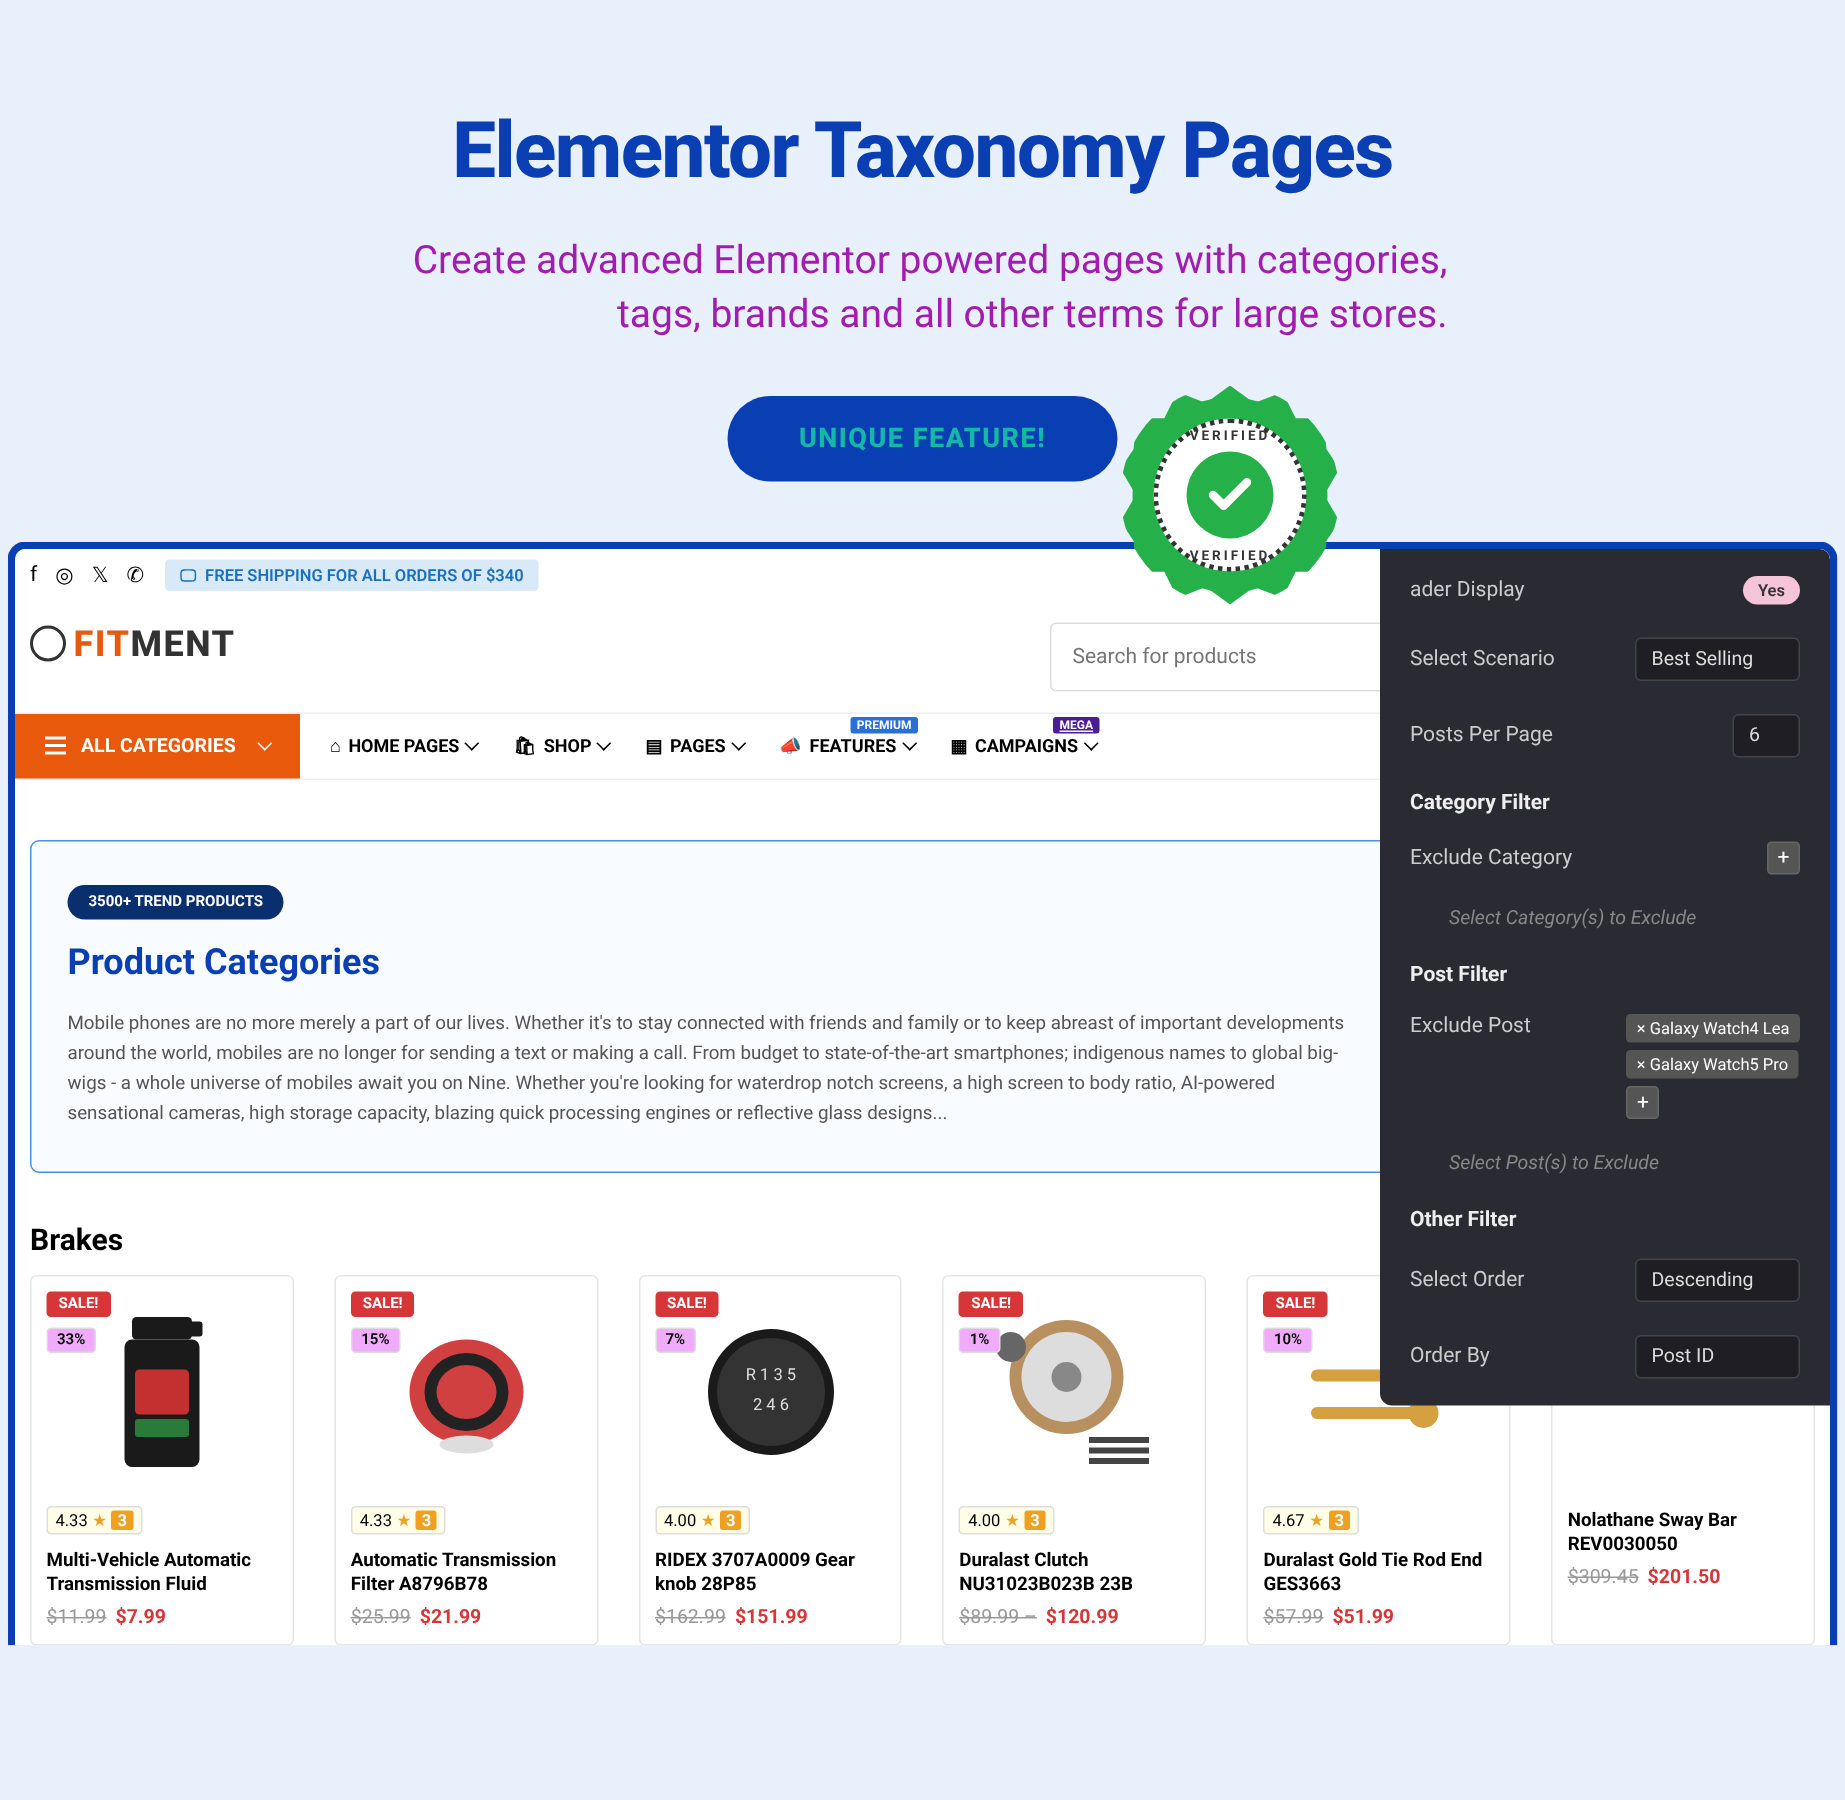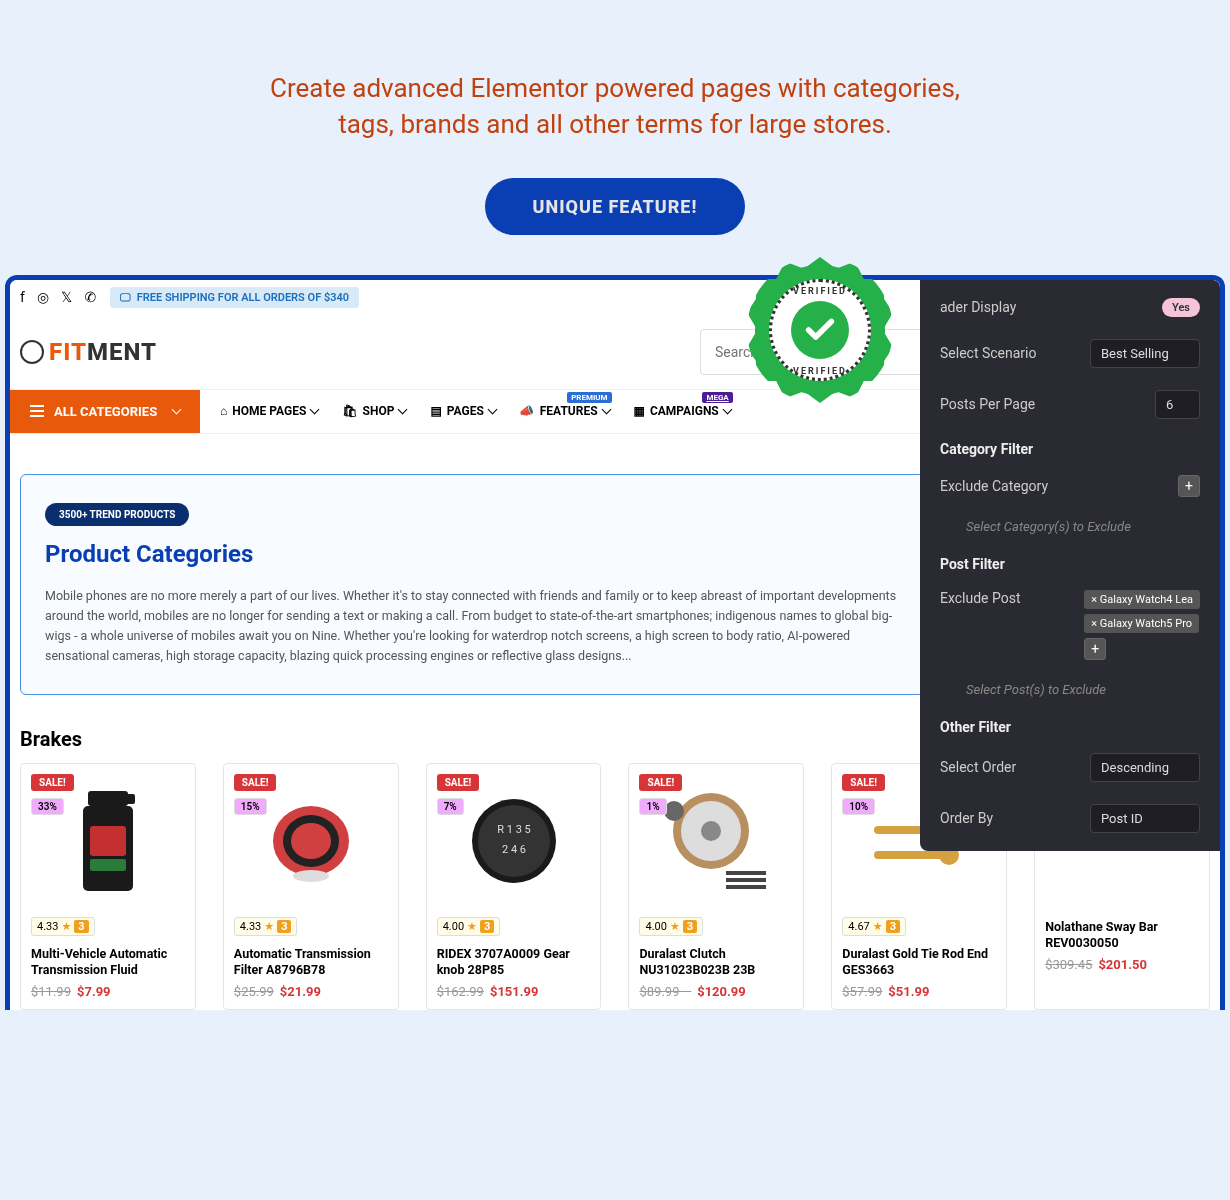--- a/index.html
+++ b/index.html
@@ -1,40 +1,40 @@
 <!DOCTYPE html>
 <html><head>
   <meta charset="utf-8">
   <style>
     * { margin: 0; padding: 0; box-sizing: border-box; font-family: -apple-system, BlinkMacSystemFont, 'Segoe UI', Roboto, sans-serif; }
     body { background: #e8f0fc; width: 1230px; }
     
     .hero { text-align: center; padding: 70px 40px 40px; }
     .hero h1 { font-size: 52px; font-weight: 800; color: #0a3fb4; margin-bottom: 25px; letter-spacing: -1px; }
-    .hero p { font-size: 26px; color: #c2410c; line-height: 1.4; max-width: 700px; margin: 0 auto 35px; }
-    .cta-btn { display: inline-block; background: #0a3fb4; color: #e5e5e5; font-size: 18px; font-weight: 800; padding: 18px 48px; border-radius: 40px; letter-spacing: 1px; }
+    .hero p { font-size: 26px; color: #a21caf; line-height: 1.4; max-width: 700px; margin: 0 auto 35px; text-align: right; }
+    .cta-btn { display: inline-block; background: #0a3fb4; color: #14b8a6; font-size: 18px; font-weight: 800; padding: 18px 48px; border-radius: 40px; letter-spacing: 1px; }
     
     .verified-badge { position: absolute; top: 265px; left: 755px; width: 130px; height: 130px; z-index: 100; }
     .badge-outer { width: 100%; height: 100%; background: #25b04a; border-radius: 50%; position: relative; }
     .badge-outer::before { content: ''; position: absolute; inset: -8px; background: #25b04a; clip-path: polygon(50% 0%, 61% 8%, 74% 3%, 80% 15%, 93% 15%, 94% 29%, 100% 38%, 93% 50%, 100% 62%, 94% 71%, 93% 85%, 80% 85%, 74% 97%, 61% 92%, 50% 100%, 39% 92%, 26% 97%, 20% 85%, 7% 85%, 6% 71%, 0% 62%, 7% 50%, 0% 38%, 6% 29%, 7% 15%, 20% 15%, 26% 3%, 39% 8%); border-radius: 50%; }
     .badge-inner { position: absolute; inset: 14px; background: #fff; border-radius: 50%; display: flex; align-items: center; justify-content: center; border: 3px dotted #333; }
     .badge-check { width: 58px; height: 58px; background: #25b04a; border-radius: 50%; display: flex; align-items: center; justify-content: center; }
     .badge-check svg { width: 34px; height: 34px; }
     .badge-text-top { position: absolute; top: 4px; left: 50%; transform: translateX(-50%); font-size: 9px; font-weight: 700; color: #333; letter-spacing: 2px; }
     .badge-text-bot { position: absolute; bottom: 2px; left: 50%; transform: translateX(-50%); font-size: 9px; font-weight: 700; color: #333; letter-spacing: 2px; }
     
     .storefront-wrap { position: relative; margin: 0 5px; border: 5px solid #0a3fb4; border-radius: 12px 12px 0 0; border-bottom: none; overflow: hidden; background: #fff; }
     .storefront { width: 100%; background: #fff; }
     
     .topbar { display: flex; align-items: center; padding: 7px 10px; gap: 14px; font-size: 12px; }
     .social-icons { display: flex; gap: 12px; }
     .social-icons span { font-size: 14px; color: #000; }
     .shipping-pill { background: #d8e9f7; color: #1a6fbf; padding: 4px 10px; border-radius: 3px; font-size: 11px; font-weight: 600; display: flex; align-items: center; gap: 6px; }
     
-    .header-row { display: flex; align-items: center; padding: 14px 10px; gap: 32px; }
+    .header-row { display: flex; align-items: flex-start; padding: 14px 10px; gap: 32px; }
     .logo { display: flex; align-items: center; gap: 5px; }
     .logo-icon { width: 24px; height: 24px; border: 2px solid #333; border-radius: 50%; position: relative; }
     .logo-text { font-size: 24px; font-weight: 800; letter-spacing: 1px; }
     .logo-text .fit { color: #e8590c; }
     .logo-text .ment { color: #333; }
     .search-bar { flex: 1; display: flex; max-width: 510px; margin-left: auto; }
     .search-input { flex: 1; border: 1px solid #ddd; padding: 12px 14px; font-size: 14px; border-radius: 4px 0 0 4px; outline: none; }
     .search-cat { border: 1px solid #ddd; border-left: none; padding: 12px 14px; font-size: 12px; font-weight: 600; display: flex; align-items: center; gap: 6px; }
     .search-btn { border: 1px solid #ddd; border-left: none; padding: 12px 16px; border-radius: 0 4px 4px 0; background: #fff; }
     
@@ -88,20 +88,21 @@
     .chip { background: #555; color: #fff; font-size: 11px; padding: 3px 7px; border-radius: 3px; }
     
     .chevron { display: inline-block; width: 7px; height: 7px; border-right: 1.5px solid currentColor; border-bottom: 1.5px solid currentColor; transform: rotate(45deg); margin-top: -3px; }
     .hamburger { display: inline-flex; flex-direction: column; gap: 3px; }
     .hamburger span { width: 14px; height: 2px; background: #fff; }
   </style>
 </head>
 <body>
 
 <div class="hero">
+  <h1>Elementor Taxonomy Pages</h1>
   <p>Create advanced Elementor powered pages with categories, tags, brands and all other terms for large stores.</p>
   <div class="cta-btn">UNIQUE FEATURE!</div>
 </div>
 
 <div class="verified-badge">
   <div class="badge-outer">
     <div class="badge-inner">
       <div class="badge-text-top">VERIFIED</div>
       <div class="badge-check">
         <svg viewBox="0 0 24 24" fill="none" stroke="#fff" stroke-width="4" stroke-linecap="round" stroke-linejoin="round">

